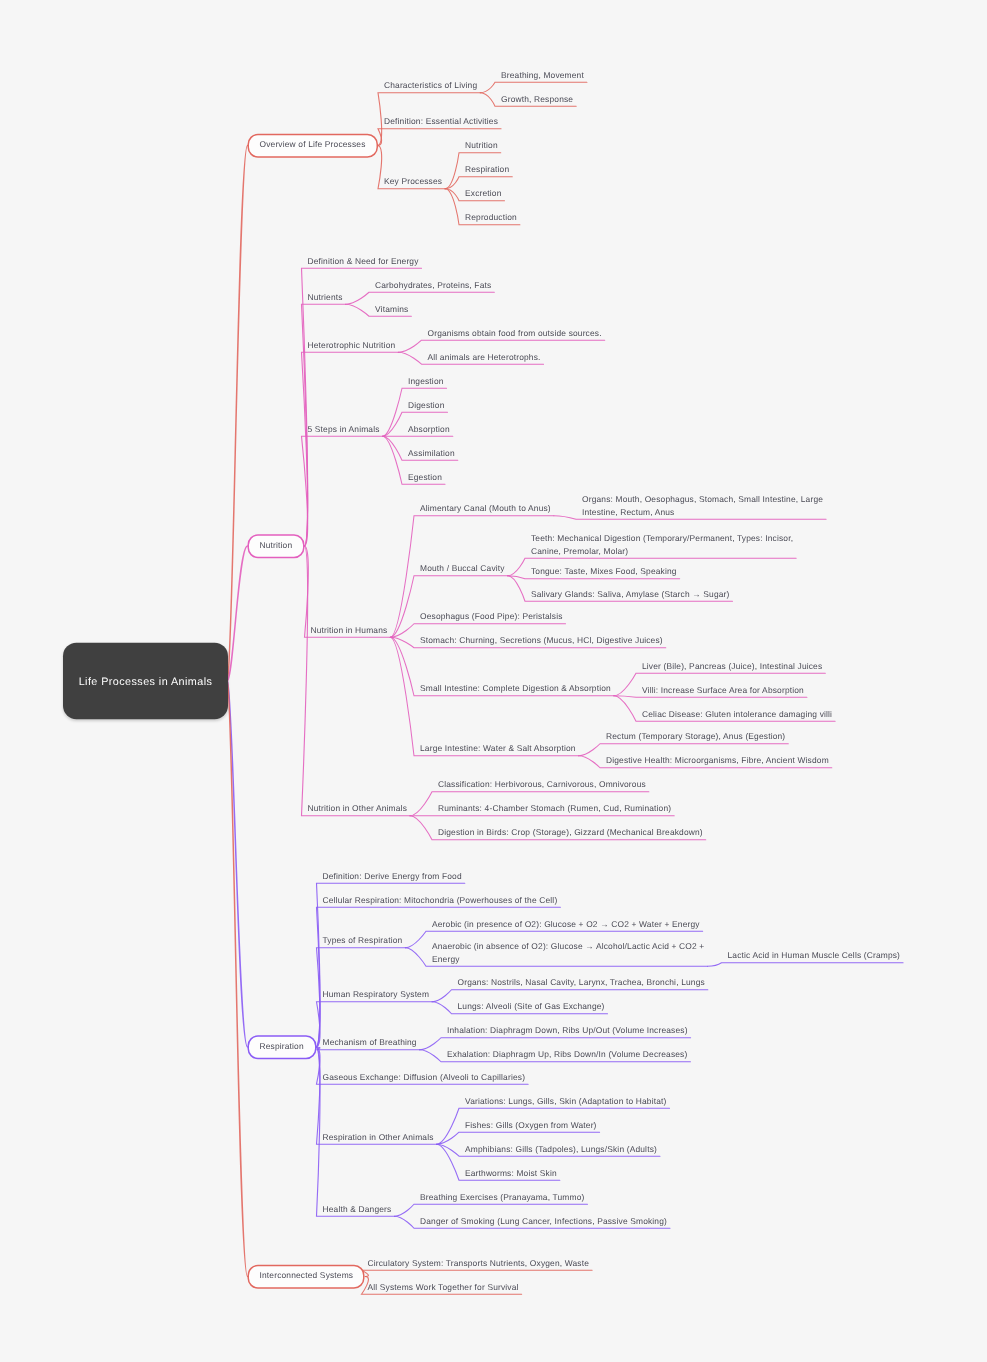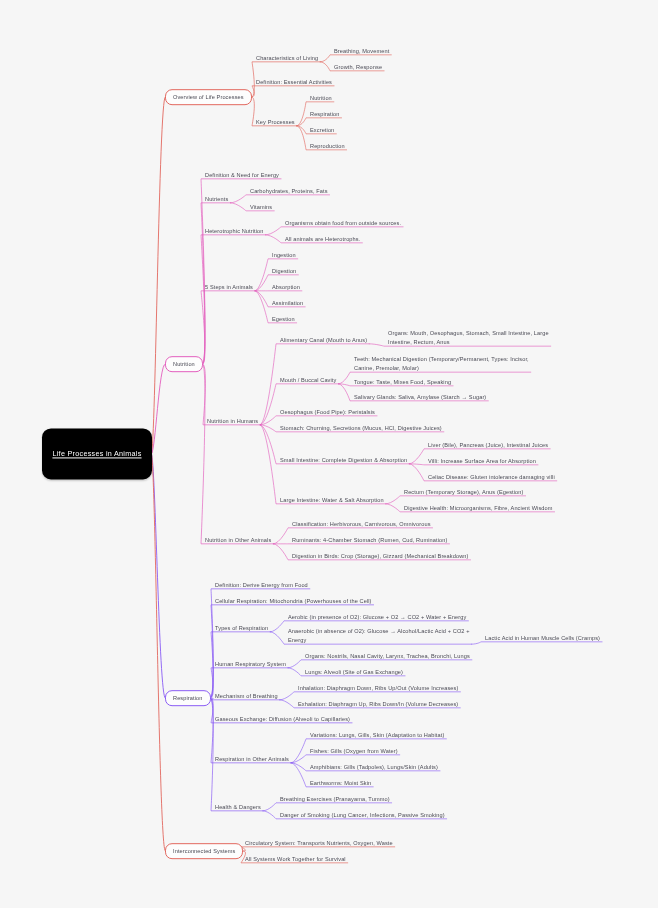--- a/index.html
+++ b/index.html
@@ -16,29 +16,28 @@
     position:absolute;
     font-size:5.6px;
     color:#4a4a55;
     letter-spacing:.02em;
     line-height:1.55;
     white-space:pre-line;
     transform:translateY(-50%);
     pointer-events:auto;
   }
   .node.root{
-    background:#000000;
+    background:#404040;
     color:#ffffff;
     border-radius:9px;
     padding:20px 10px;
     font-size:7.2px;
     letter-spacing:.04em;
     white-space:nowrap;
     box-shadow:0 1px 2px rgba(0,0,0,.18);
-    text-decoration:underline;
   }
   .node.branch{
     background:#fdfdfd;
     border-radius:7px;
     padding:2.5px 7px;
     font-size:5.6px;
     white-space:nowrap;
   }
   .node.branch.c0{border:.7px solid #e2685f;}
   .node.branch.c1{border:.7px solid #e35fbe;}

